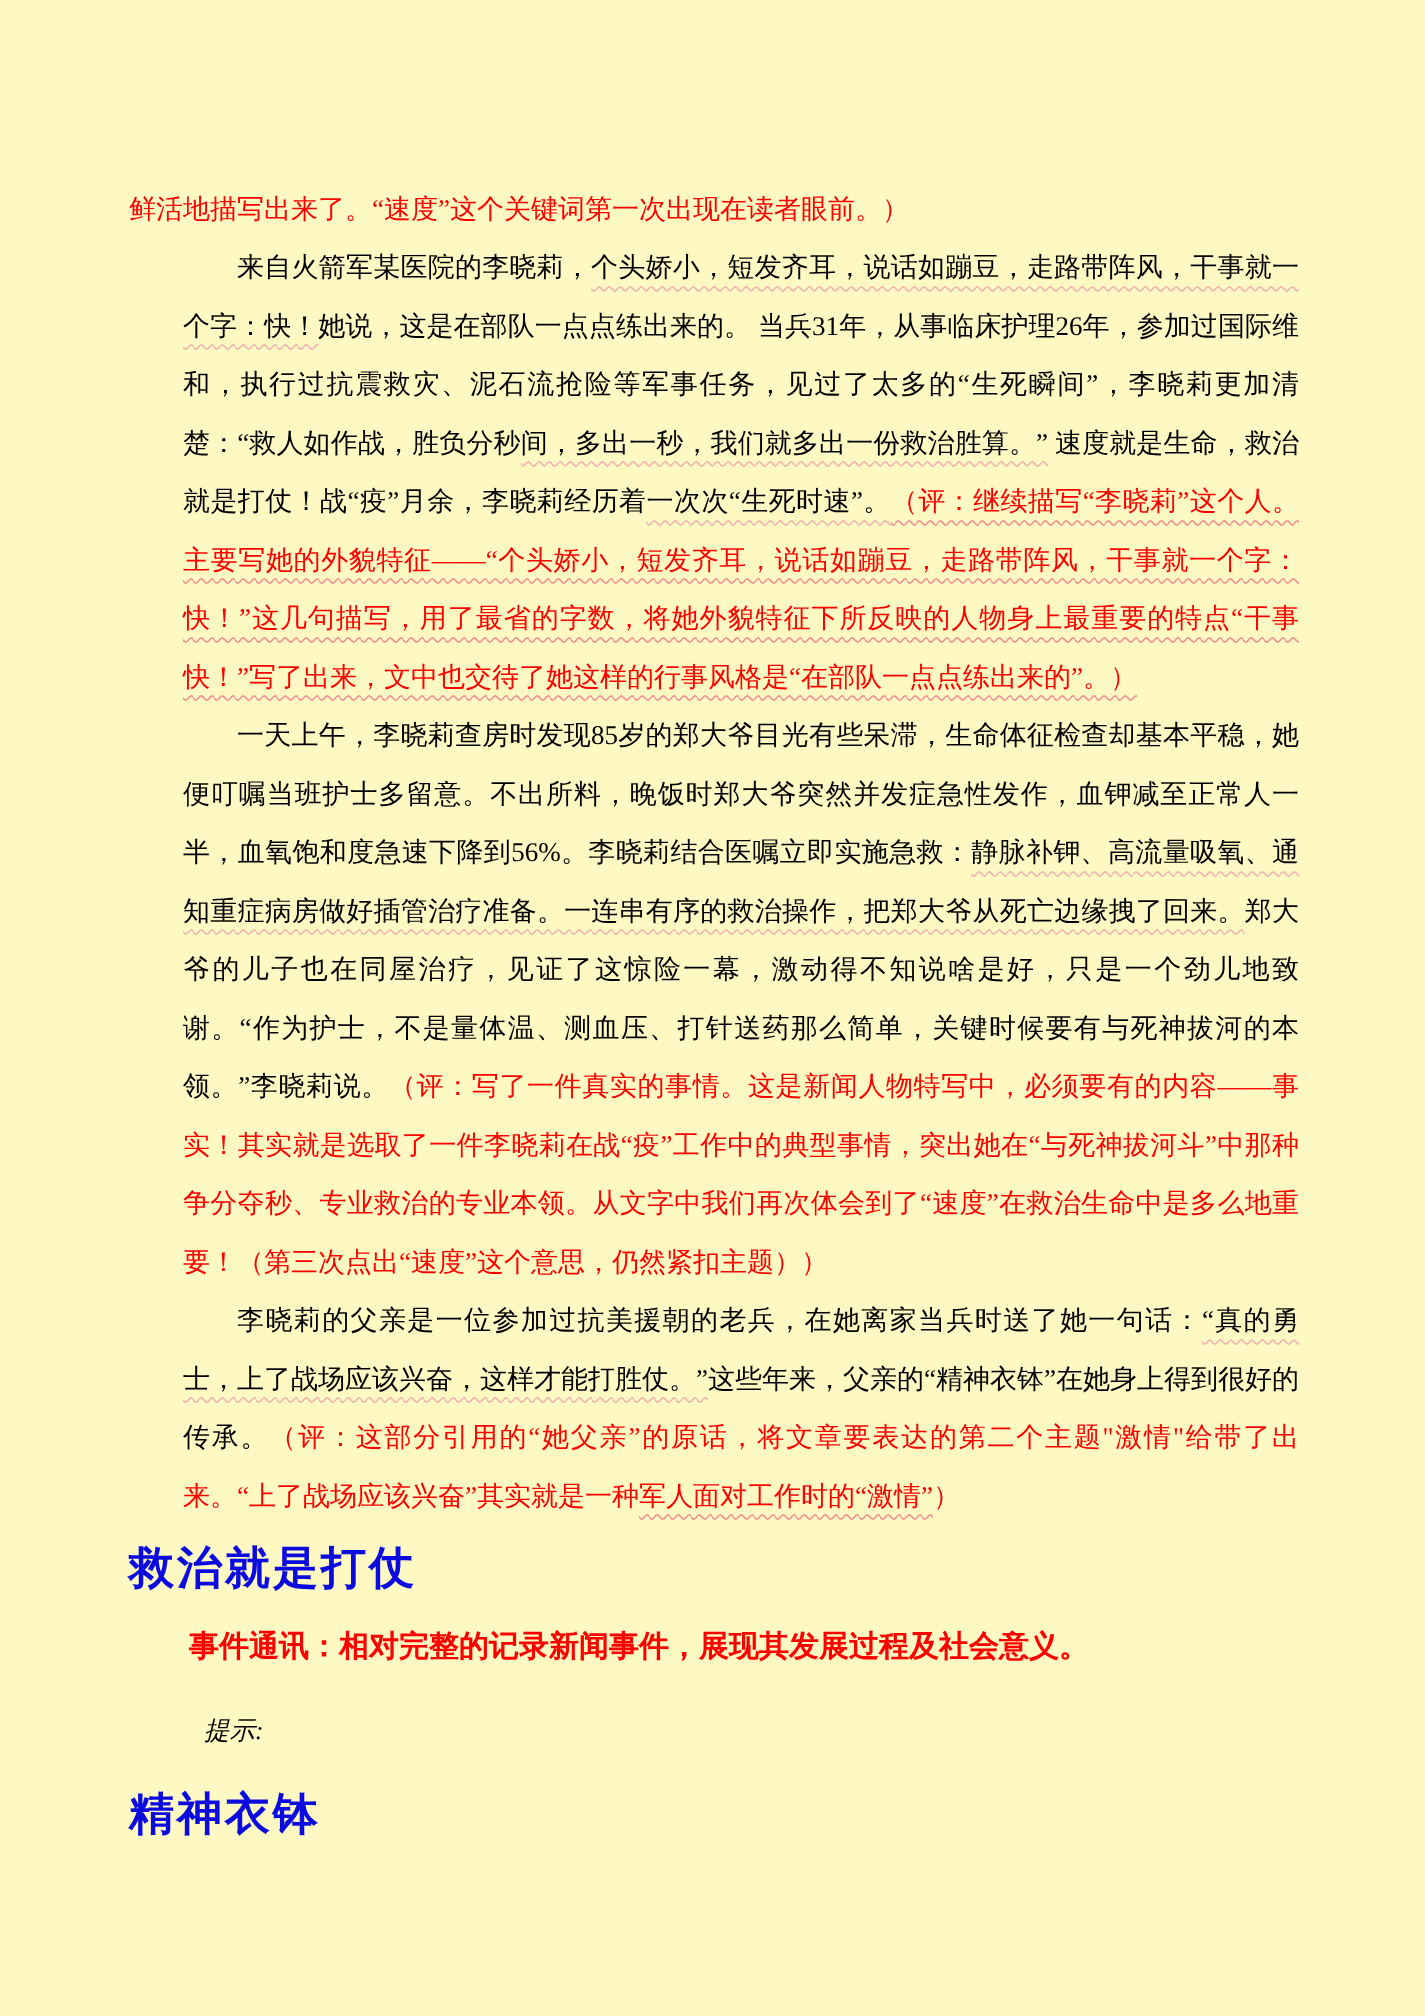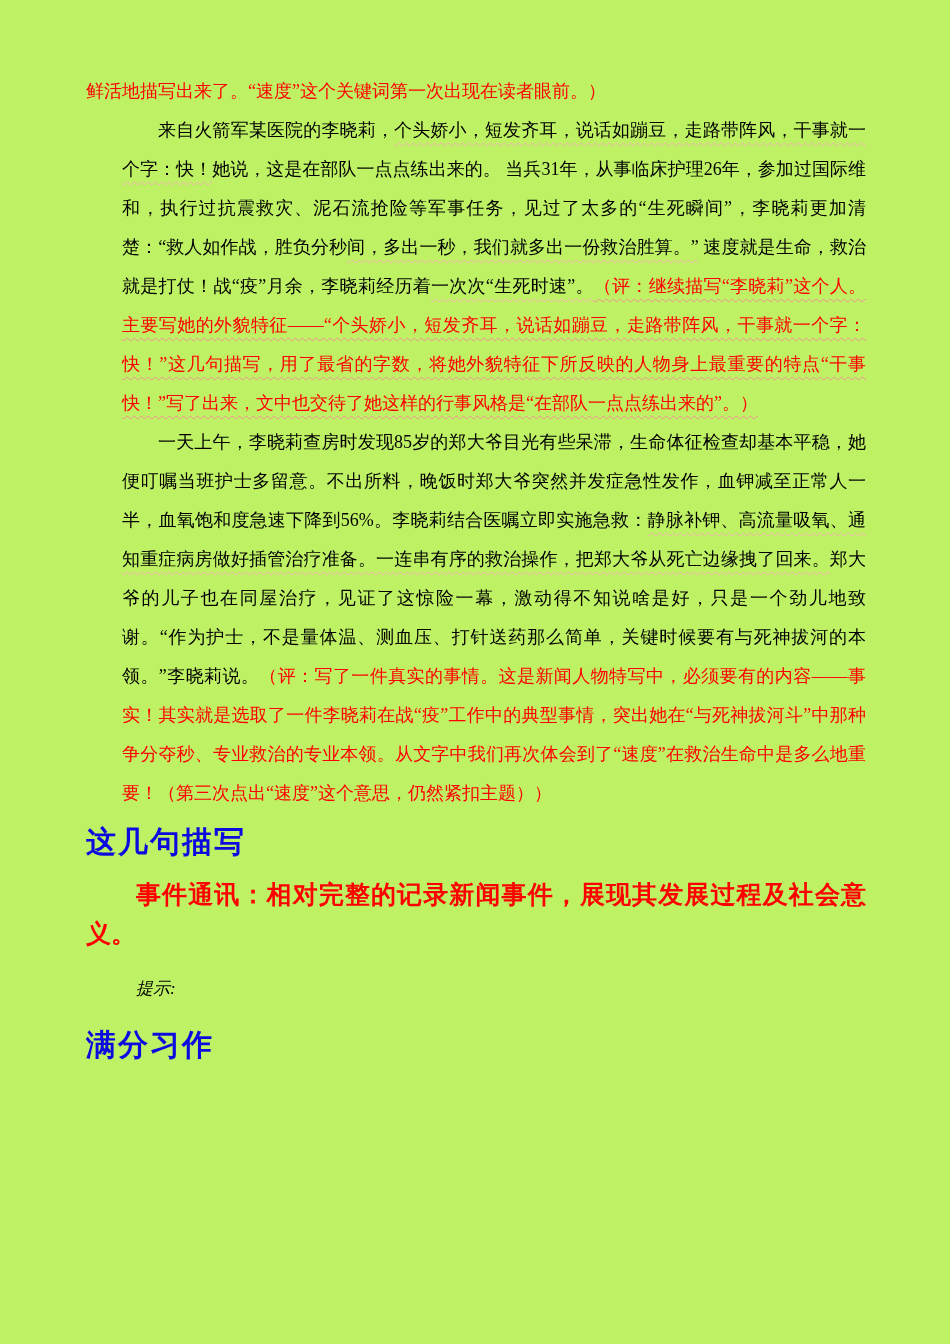--- a/index.html
+++ b/index.html
@@ -10,22 +10,22 @@
   body {
     width: 950px;
     height: 1344px;
     overflow: hidden;
     font-family: "Liberation Serif", "DejaVu Serif", serif;
   }
   .page {
     box-sizing: border-box;
     width: 950px;
     height: 1344px;
-    padding: 72px 84px 0 86px;
-    background: #bef264;
+    padding: 120px 84px 0 86px;
+    background: #fef9c3;
   }
   
   p.para {
     margin: 0;
     font-size: 18px;
     line-height: 39px;
     text-align: justify;
     color: #000000;
     font-family: "Liberation Serif", "DejaVu Serif", serif;
   }
@@ -53,21 +53,21 @@
     font-size: 30px;
     line-height: 42px;
     letter-spacing: 2px;
   }
 
   
   p.redbold {
     margin: 0;
     font-family: Liberation Sans, sans-serif;
     font-weight: bold;
-    font-size: 25px;
+    font-size: 20px;
     line-height: 39px;
     text-align: justify;
     color: #fe0000;
   }
   p.redbold .seg { color: #fe0000; }
 
   
   p.kaiti {
     margin: 16px;
     font-style: italic;
@@ -79,18 +79,19 @@
   }
 </style>
 </head>
 <body>
 
 <div class="page">
   <div>
       <p class="para"><span class="seg red">鲜活地描写出来了。“速度”这个关键词第一次出现在读者眼前。）</span></p>
       <p class="para indent"><span class="seg black">来自火箭军某医院的李晓莉，</span><span class="seg black wavy">个头娇小，短发齐耳，说话如蹦豆，走路带阵风，干事就一个字：快！</span><span class="seg black">她说，这是在部队一点点练出来的。 当兵31年，从事临床护理26年，参加过国际维和，执行过抗震救灾、泥石流抢险等军事任务，见过了太多的“生死瞬间”，李晓莉更加清楚：“救人如作战，胜负分秒</span><span class="seg black wavy">间，多出一秒，我们就多出一份救治胜算。”</span><span class="seg black"> 速度就是生命，救治就是打仗！战“疫”月余，李晓莉经历着</span><span class="seg black wavy">一次次“生死时速”。</span><span class="seg red wavy">（评：继续描写“李晓莉”这个人。主要写她的外貌特征——“个头娇小，短发齐耳，说话如蹦豆，走路带阵风，干事就一个字：快！”这几句描写，用了最省的字数，将她外貌特征下所反映的人物身上最重要的特点“干事快！”写了出来，文中也交待了她这样的行事风格是“在部队一点点练出来的”。）</span></p>
       <p class="para indent"><span class="seg black">一天上午，李晓莉查房时发现85岁的郑大爷目光有些呆滞，生命体征检查却基本平稳，她便叮嘱当班护士多留意。不出所料，晚饭时郑大爷突然并发症急性发作，血钾减至正常人一半，血氧饱和度急速下降到56%。李晓莉结合医嘱立即实施急救：</span><span class="seg black wavy">静脉补钾、高流量吸氧、通知重症病房做好插管治疗准备。一连串有序的救治操作，把郑大爷从死亡边缘拽了回来。</span><span class="seg black">郑大爷的儿子也在同屋治疗，见证了这惊险一幕，激动得不知说啥是好，只是一个劲儿地致谢。“作为护士，不是量体温、测血压、打针送药那么简单，关键时候要有与死神拔河的本领。”李晓莉说。</span><span class="seg red">（评：写了一件真实的事情。这是新闻人物特写中，必须要有的内容——事实！其实就是选取了一件李晓莉在战“疫”工作中的典型事情，突出她在“与死神拔河斗”中那种争分夺秒、专业救治的专业本领。从文字中我们再次体会到了“速度”在救治生命中是多么地重要！（第三次点出“速度”这个意思，仍然紧扣主题））</span></p>
-      <h2 class="heading">这几句描写</h2>
+      <p class="para indent"><span class="seg black">李晓莉的父亲是一位参加过抗美援朝的老兵，在她离家当兵时送了她一句话：</span><span class="seg black wavy">“真的勇士，上了战场应该兴奋，这样才能打胜仗。”</span><span class="seg black">这些年来，父亲的“精神衣钵”在她身上得到很好的传承。</span><span class="seg red">（评：这部分引用的“她父亲”的原话，将文章要表达的第二个主题"激情"给带了出来。“上了战场应该兴奋”其实就是一种</span><span class="seg red wavy">军人面对工作时的“激情”</span><span class="seg red">）</span></p>
+      <h2 class="heading">救治就是打仗</h2>
       <p class="redbold indent"><span class="seg red">事件通讯：相对完整的记录新闻事件，展现其发展过程及社会意义。</span></p>
       <p class="kaiti indent"><span class="seg black">提示:</span></p>
-      <h2 class="heading">满分习作</h2>
+      <h2 class="heading">精神衣钵</h2>
     </div>
 </div>
 
 </body></html>

